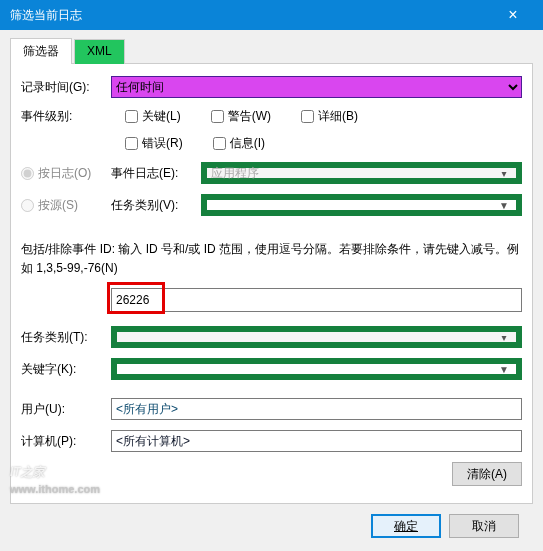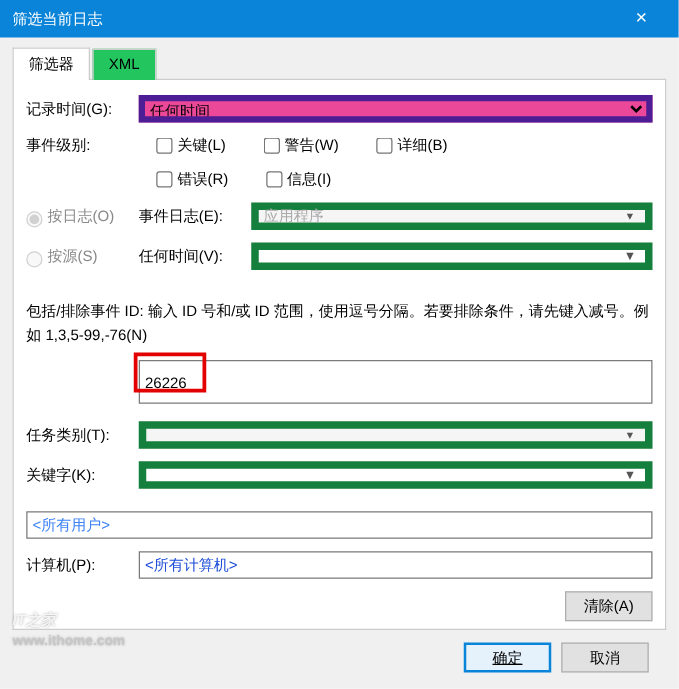--- a/index.html
+++ b/index.html
@@ -12,37 +12,37 @@
 .tab { padding: 4px 12px; border: 1px solid #ccc; border-bottom: none; background: #fff; margin-right: 2px; margin-bottom: -1px; cursor: pointer; }
 .tab.inactive { background: #22c55e; border-top: 1px solid #ccc; position: relative; top: 1px; }
 .tabcontent { border: 1px solid #ccc; border-top: none; background: #fff; padding: 12px 10px 8px 10px; height: 440px; position: relative; }
 .row { display: flex; align-items: center; margin-bottom: 10px; }
 .row .lbl { width: 90px; }
 .checkboxes { display: flex; flex-wrap: wrap; gap: 16px; flex: 1; }
 .checkboxes label { display: flex; align-items: center; gap: 4px; margin-left: 14px; }
 input[type=checkbox] { width: 13px; height: 13px; }
 input[type=radio] { width: 13px; height: 13px; }
 .radio-row { display: flex; align-items: center; margin-bottom: 10px; }
-.radio-row .rlabel { display: flex; align-items: flex-end; gap: 4px; width: 90px; }
+.radio-row .rlabel { display: flex; align-items: center; gap: 4px; width: 90px; }
 .combo { flex: 1; height: 22px; border: 6px solid #15803d; background: #fff; display: flex; align-items: center; justify-content: space-between; padding: 0 4px; color: #888; }
 .combo .arrow { width: 16px; text-align: center; color: #555; font-size: 10px; }
 .combo.enabled { color: #000; }
 .combo.disabled { background: #f5f5f5; color: #aaa; }
-select.wide { flex: 1; height: 22px; border: 5px solid #4c1d95; background: #ec4899; }
+select.wide { flex: 1; height: 22px; border: 1px solid #4c1d95; background: #d946ef; }
 .helptext { line-height: 1.6; margin: 24px 0 10px 0; }
 .idfield-row { margin-left: 90px; margin-bottom: 14px; }
-.idfield { width: 100%; height: 35px; border: 1px solid #7a7a7a; padding: 0 4px; }
+.idfield { width: 100%; height: 24px; border: 1px solid #7a7a7a; padding: 0 4px; }
 .redbox { position: absolute; border: 3px solid #e30000; pointer-events: none; }
 .txtinput { flex: 1; height: 22px; border: 1px solid #7a7a7a; padding: 0 4px; font-style: italic; color: #888; }
 .clear-row { display: flex; justify-content: flex-end; margin-top: 8px; }
 .btn { min-width: 70px; height: 24px; border: 1px solid #adadad; background: #e1e1e1; cursor: pointer; padding: 0 5px; }
 .btn.primary { border: 2px solid #0a84d8; background: #e5f1fb; text-decoration: underline; }
 .footer { display: flex; justify-content: flex-end; gap: 8px; padding: 10px 14px; }
 .muted { color: #888; }
-.watermark { position: absolute; left: 10px; bottom: 32px; font-size: 28px; font-style: italic; font-weight: bold; color: rgba(255,255,255,0.8); text-shadow: 0 0 2px #aaa; pointer-events: none; }
+.watermark { position: absolute; left: 10px; bottom: 56px; font-size: 28px; font-style: italic; font-weight: bold; color: rgba(255,255,255,0.8); text-shadow: 0 0 2px #aaa; pointer-events: none; }
 .watermark .sub { font-size: 11px; font-style: normal; font-weight: bold; display: block; color: rgba(200,200,200,0.9); }
 </style>
 </head>
 <body>
 
 <div class="titlebar">
   <span class="title">筛选当前日志</span>
   <span class="close">×</span>
 </div>
 
@@ -101,21 +101,21 @@
         <span>应用程序</span>
         <span class="arrow">▾</span>
       </div>
     </div>
 
     <div class="radio-row">
       <label class="rlabel muted">
           <input type="radio" name="by" disabled="" style="">
           <span>按源(S)</span>
         </label>
-      <span style="width:90px">任何时间(V):</span>
+      <span style="width:90px">任务类别(V):</span>
       <div class="combo enabled">
         <span></span>
         <span class="arrow">▼</span>
       </div>
     </div>
 
     <div class="helptext">包括/排除事件 ID: 输入 ID 号和/或 ID 范围，使用逗号分隔。若要排除条件，请先键入减号。例如 1,3,5-99,-76(N)</div>
 
     <div class="idfield-row" style="position:relative">
       <input class="idfield" value="26226" style="">
@@ -134,26 +134,27 @@
       <span class="lbl">关键字(K):</span>
       <div class="combo enabled">
         <span></span>
         <span class="arrow">▼</span>
       </div>
     </div>
 
     <div style="height:8px"></div>
 
     <div class="row">
-      <input class="txtinput" style="font-style: normal; color: #3b82f6;" value="&lt;所有用户&gt;">
+      <span class="lbl">用户(U):</span>
+      <input class="txtinput" style="font-style: normal; color: #0c4a6e;" value="&lt;所有用户&gt;">
     </div>
 
     <div class="row">
       <span class="lbl">计算机(P):</span>
-      <input class="txtinput" style="font-style: normal; color: #1d4ed8;" value="&lt;所有计算机&gt;">
+      <input class="txtinput" style="font-style: normal; color: #0f172a;" value="&lt;所有计算机&gt;">
     </div>
 
     <div class="clear-row">
       <button class="btn"><span>清除(A)</span></button>
     </div>
 
   </div>
 
   <div class="footer">
     <button class="btn primary"><span>确定</span></button>

